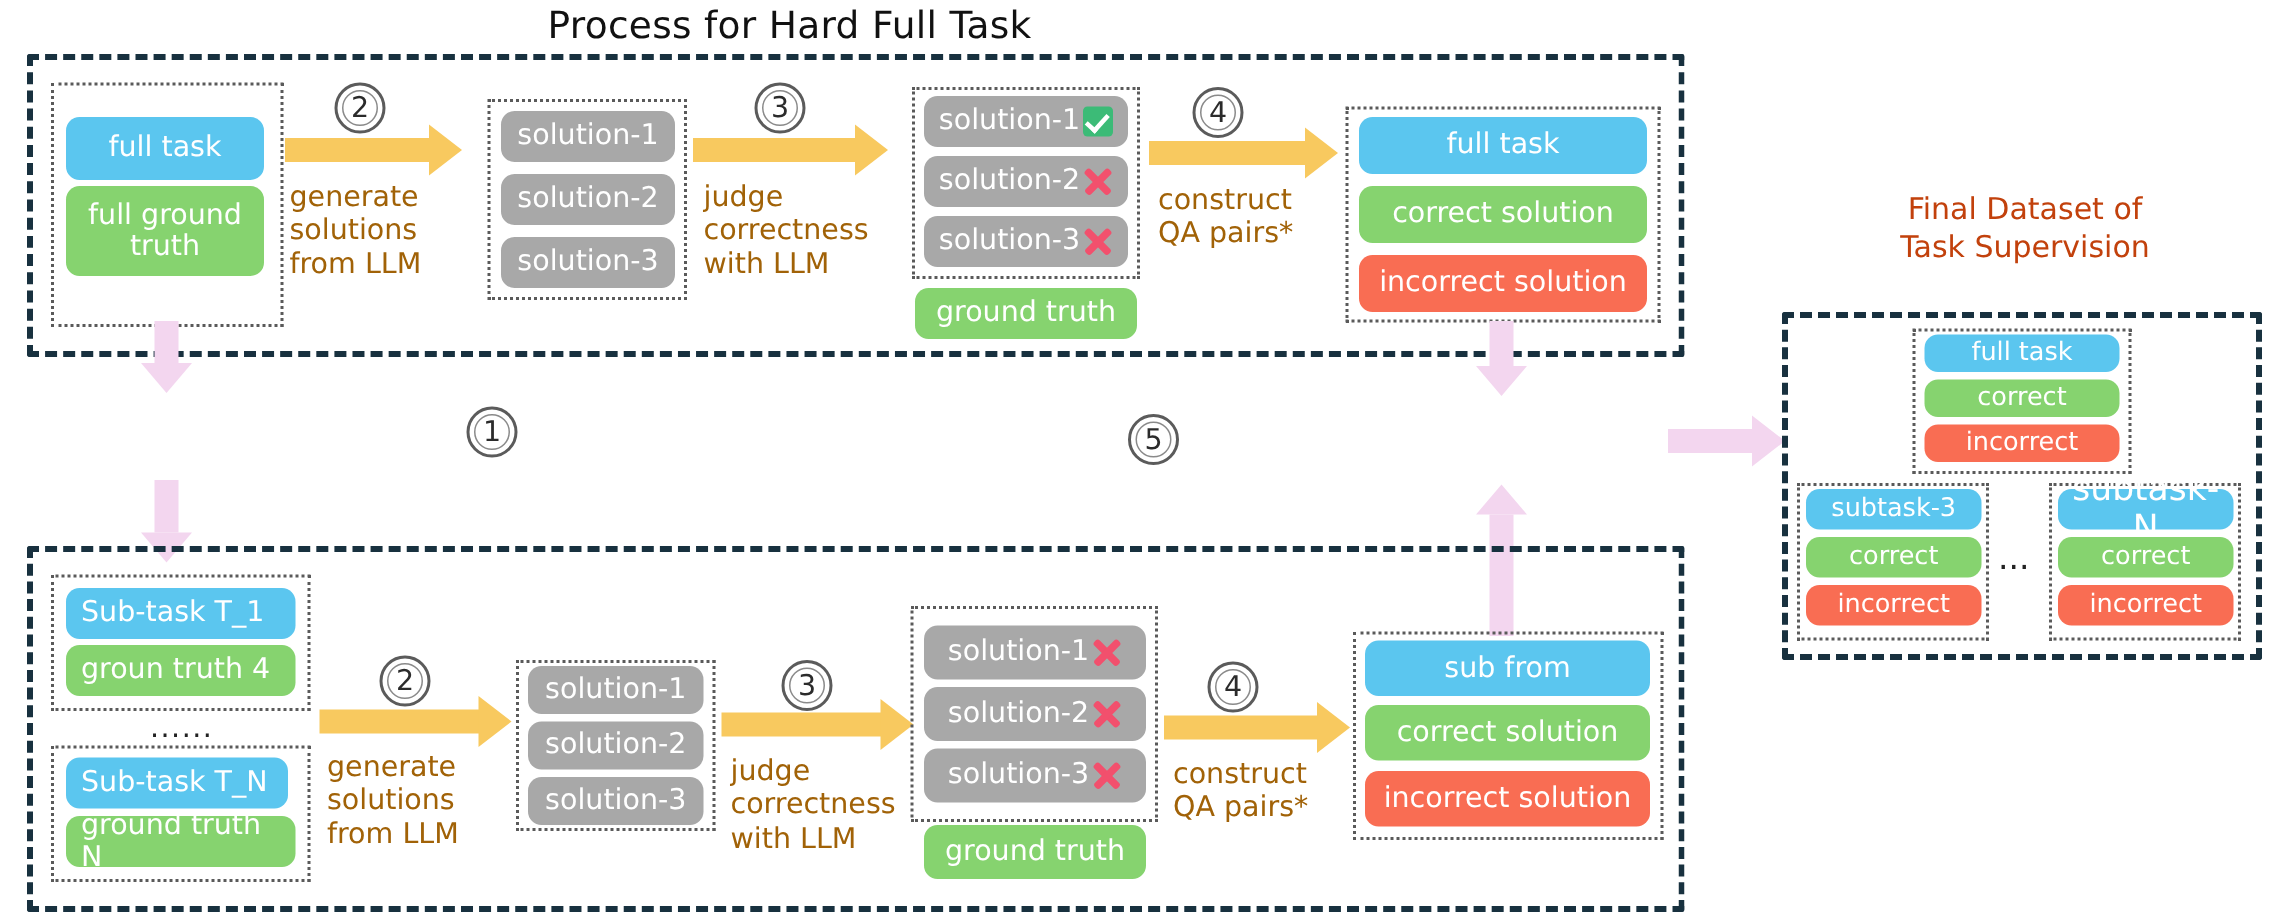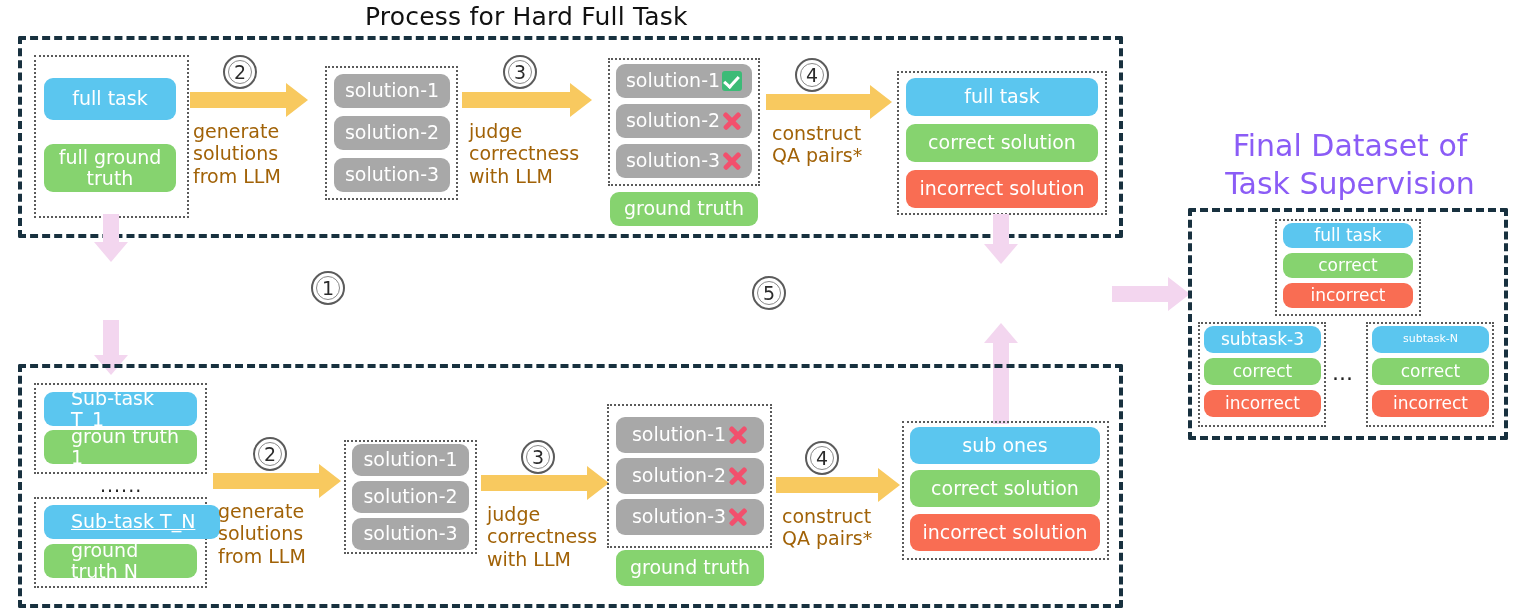--- a/index.html
+++ b/index.html
@@ -23,22 +23,22 @@
   
   .section-title {
     font-size: 25px;
     color: #111111;
     font-family: "DejaVu Sans", "Liberation Sans", sans-serif;
     letter-spacing: 0.2px;
     white-space: nowrap;
     font-weight: 400;
   }
   .panel-title {
-    font-size: 30px;
-    color: #8b5cf6;
+    font-size: 20px;
+    color: #c2410c;
     text-align: center;
     line-height: 1.25;
     white-space: pre-line;
     font-weight: 400;
   }
 
   
   .dashed-box {
     border: 4px dashed #18313f;
     border-radius: 2px;
@@ -61,21 +61,21 @@
     font-size: 19px;
     white-space: pre-line;
     padding: 0 6px;
   }
   .pill.blue   { background: #5bc6ef; }
   .pill.green  { background: #86d36f; }
   .pill.red    { background: #f96d53; }
   .pill.gray   { background: #a8a8a8; }
   .pill.magenta{ background: #dd74c6; border-radius: 14px; }
 
-  .pill.left   { justify-content: flex-start; padding-left: 27px; text-align: left; }
+  .pill.left   { justify-content: flex-start; padding-left: 10px; text-align: left; }
 
   
   .sol-row {
     display: flex;
     align-items: center;
     justify-content: center;
     gap: 2px;
   }
   .sol-row .sol-label { color: #ffffff; font-size: 19px; }
 
@@ -188,21 +188,21 @@
 <body>
 
 <div id="stage">
 
   <div class="abs section-title" style="left:365px; top:2px;">Process for Hard Full Task</div>
 
   <div class="abs dashed-box" style="left:18px; top:36px; width:1105px; height:202px;"></div>
 
   <div class="abs dotted-group" style="left:34px; top:55px; width:155px; height:163px;"></div>
   <div class="abs pill blue" style="left:44px; top:78px; width:132px; height:42px;">full task</div>
-  <div class="abs pill green" style="left:44px; top:144px; width:132px; height:48px;">full ground
+  <div class="abs pill green" style="left:44px; top:124px; width:132px; height:60px;">full ground
 truth</div>
 
   <div class="abs step-circle" style="left:223px; top:55px;">
     <span class="inner-ring"></span>
     <span>2</span>
   </div>
   <div class="abs arrow-h yellow" style="left:190px; top:83px; width:118px; height:34px;">
     <div class="shaft" style="width:98px;"></div>
     <div class="head"></div>
   </div>
@@ -291,26 +291,26 @@
   <div class="abs step-circle" style="left:752px; top:276px;">
     <span class="inner-ring"></span>
     <span>5</span>
   </div>
 
 
   <div class="abs dashed-box" style="left:18px; top:364px; width:1105px; height:244px;"></div>
 
   <div class="abs dotted-group" style="left:34px; top:383px; width:173px; height:91px;"></div>
   <div class="abs pill blue left" style="left:44px; top:392px; width:153px; height:34px;">Sub-task T_1</div>
-  <div class="abs pill green left" style="left:44px; top:430px; width:153px; height:34px;">groun truth 1</div>
+  <div class="abs pill green left" style="left:44px; top:430px; width:153px; height:34px;">groun truth 4</div>
 
   <div class="abs ellipsis-dots" style="left:100px; top:474px;">......</div>
 
   <div class="abs dotted-group" style="left:34px; top:497px; width:173px; height:91px;"></div>
-  <div class="abs pill blue left" style="left:44px; top:505px; width:176px; height:34px;text-decoration:underline;">Sub-task T_N</div>
+  <div class="abs pill blue left" style="left:44px; top:505px; width:148px; height:34px;">Sub-task T_N</div>
   <div class="abs pill green left" style="left:44px; top:544px; width:153px; height:34px;">ground truth N</div>
 
   <div class="abs step-circle" style="left:253px; top:437px;">
     <span class="inner-ring"></span>
     <span>2</span>
   </div>
   <div class="abs arrow-h yellow" style="left:213px; top:464px; width:128px; height:34px;">
     <div class="shaft" style="width:108px;"></div>
     <div class="head"></div>
   </div>
@@ -355,21 +355,21 @@
     <span>4</span>
   </div>
   <div class="abs arrow-h yellow" style="left:776px; top:468px; width:124px; height:34px;">
     <div class="shaft" style="width:104px;"></div>
     <div class="head"></div>
   </div>
   <div class="abs caption" style="left:782px; top:505px; width:140px;">construct
 QA pairs*</div>
 
   <div class="abs dotted-group" style="left:902px; top:421px; width:207px; height:139px;"></div>
-  <div class="abs pill blue" style="left:910px; top:427px; width:190px; height:37px;">sub ones</div>
+  <div class="abs pill blue" style="left:910px; top:427px; width:190px; height:37px;">sub from</div>
   <div class="abs pill green" style="left:910px; top:470px; width:190px; height:37px;">correct solution</div>
   <div class="abs pill red" style="left:910px; top:514px; width:190px; height:37px;">incorrect solution</div>
 
   <div class="abs panel-title" style="left:1195px; top:127px; width:310px;">Final Dataset of
 Task Supervision</div>
 
   <div class="abs dashed-box" style="left:1188px; top:208px; width:320px; height:232px;"></div>
 
   <div class="abs dotted-group" style="left:1275px; top:219px; width:146px; height:97px;"></div>
   <div class="abs pill blue" style="left:1283px; top:223px; width:130px; height:25px; font-size:17px;">full task</div>
@@ -377,17 +377,17 @@
   <div class="abs pill red" style="left:1283px; top:283px; width:130px; height:25px; font-size:17px;">incorrect</div>
 
   <div class="abs dotted-group" style="left:1198px; top:322px; width:128px; height:105px;"></div>
   <div class="abs pill blue" style="left:1204px; top:326px; width:117px; height:27px; font-size:17px;">subtask-3</div>
   <div class="abs pill green" style="left:1204px; top:358px; width:117px; height:27px; font-size:17px;">correct</div>
   <div class="abs pill red" style="left:1204px; top:390px; width:117px; height:27px; font-size:17px;">incorrect</div>
 
   <div class="abs ellipsis-h" style="left:1332px; top:360px;">...</div>
 
   <div class="abs dotted-group" style="left:1366px; top:322px; width:128px; height:105px;"></div>
-  <div class="abs pill blue" style="left:1372px; top:326px; width:117px; height:27px; font-size:11px;">subtask-N</div>
+  <div class="abs pill blue" style="left:1372px; top:326px; width:117px; height:27px; font-size:23px;">subtask-N</div>
   <div class="abs pill green" style="left:1372px; top:358px; width:117px; height:27px; font-size:17px;">correct</div>
   <div class="abs pill red" style="left:1372px; top:390px; width:117px; height:27px; font-size:17px;">incorrect</div>
 
 </div>
 
 </body></html>

